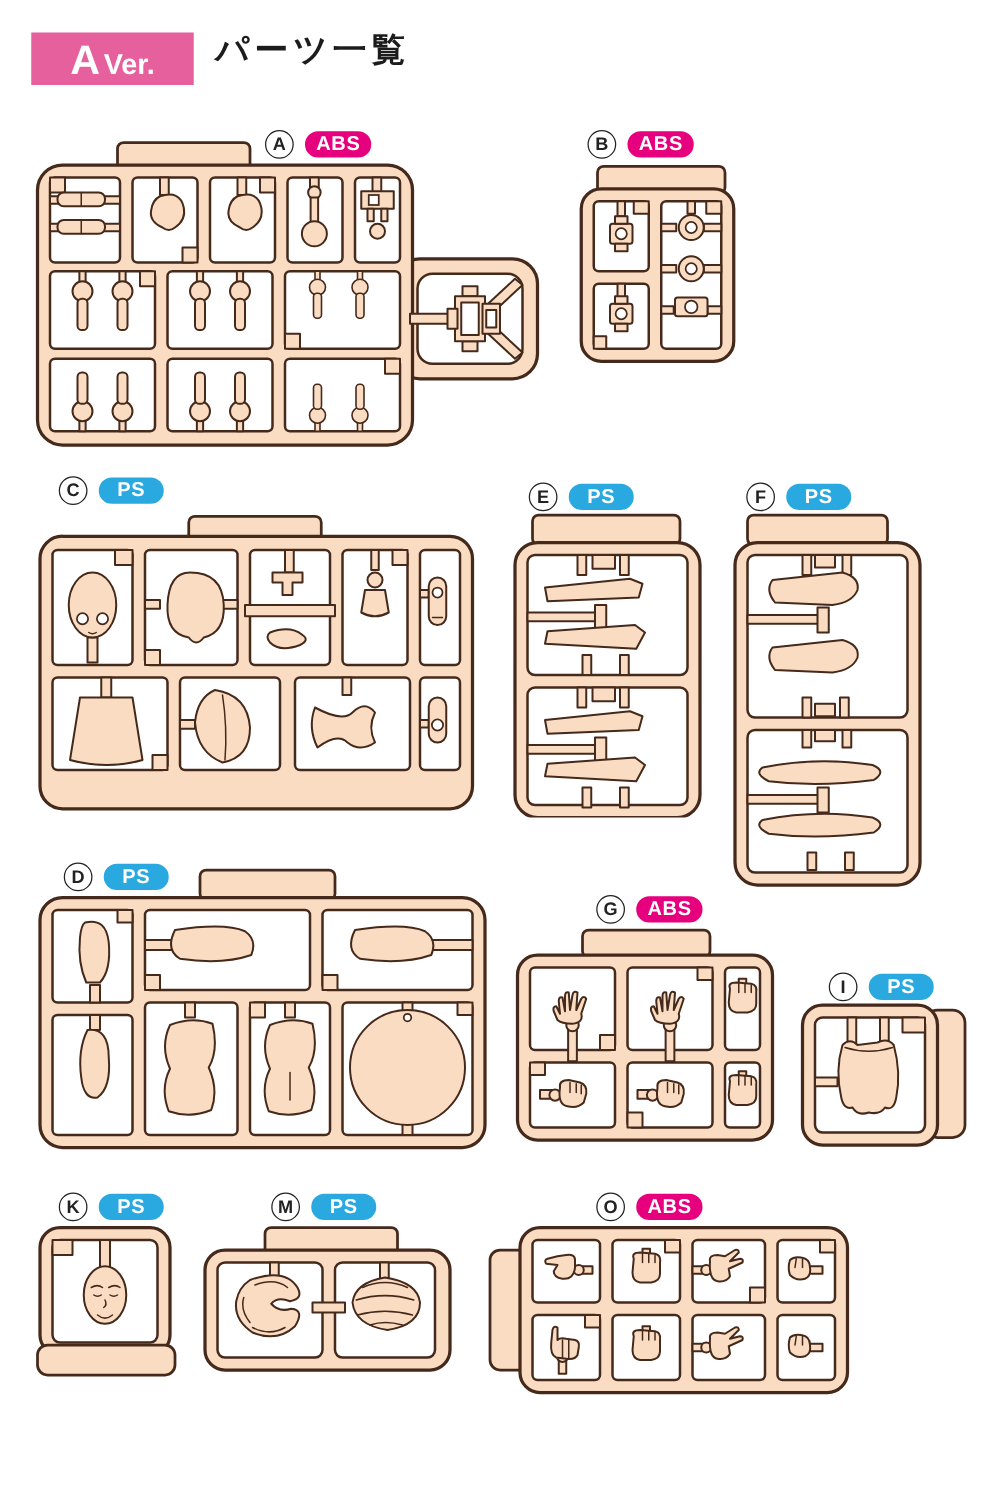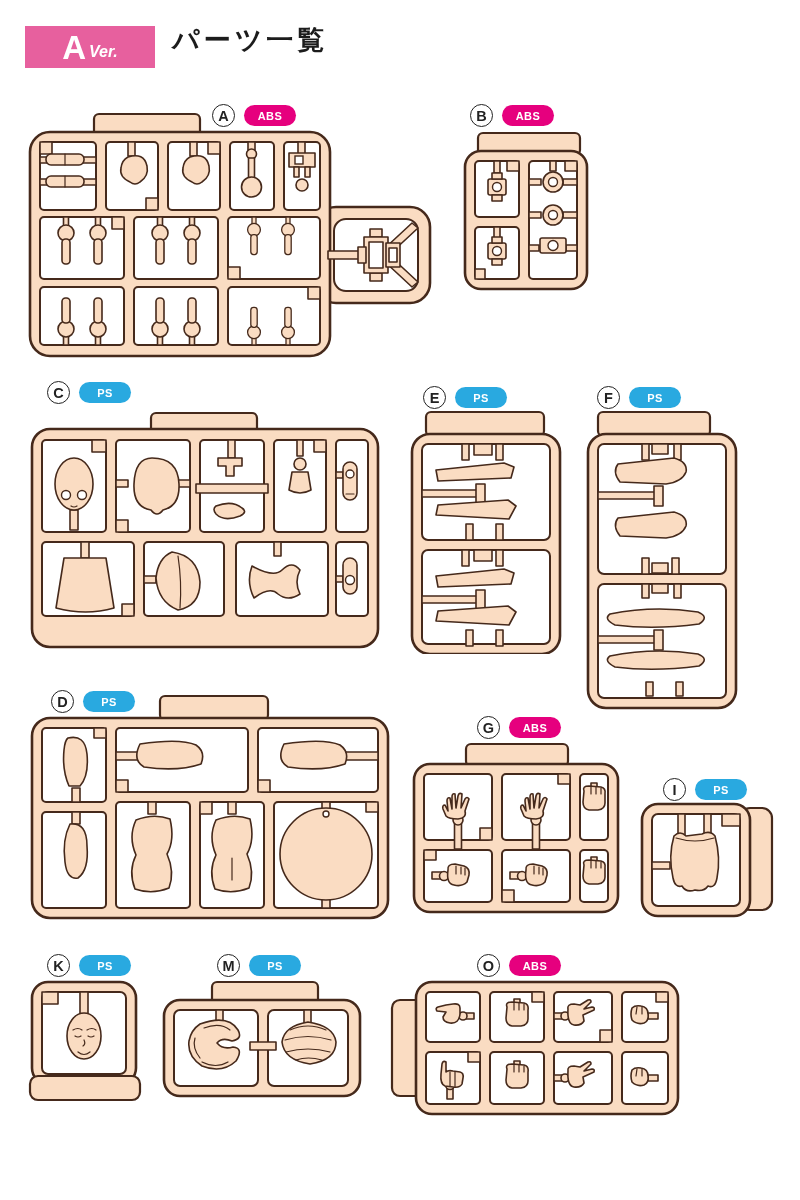--- a/index.html
+++ b/index.html
@@ -2,29 +2,29 @@
 <html style="--peach: #FADCC2; --line: #45291B;"><head>
 <meta charset="utf-8">
 <style>
   :root{ --peach:#FADCC2; --line:#45291B; }
   html,body{margin:0;padding:0;}
   body{width:800px;height:1200px;position:relative;background:#fff;
        font-family:"Liberation Sans",sans-serif;overflow:hidden;}
   .ver-box{position:absolute;left:25px;top:26px;width:130px;height:42px;
            display:flex;align-items:center;justify-content:center;gap:3px;color:#fff;}
   .ver-a{font-size:33px;font-weight:bold;line-height:1;}
-  .ver-t{font-size:16px;font-weight:bold;margin-top:9px;font-style:italic;}
+  .ver-t{font-size:23px;font-weight:bold;margin-top:9px;}
   .title{position:absolute;left:172px;top:22px;font-size:27px;font-weight:bold;
          color:#1c1c1c;letter-spacing:4px;}
   .lbl{position:absolute;display:flex;align-items:center;gap:9px;}
   .circ{width:23px;height:23px;border:1.7px solid #222;border-radius:50%;
         font-size:14.5px;font-weight:bold;color:#222;display:flex;
         align-items:center;justify-content:center;background:#fff;box-sizing:border-box;}
   .badge{height:21px;min-width:34px;padding:0 9px;border-radius:11px;color:#fff;
-         font-weight:bold;font-size:11px;display:flex;align-items:center;
+         font-weight:bold;font-size:16px;display:flex;align-items:center;
          justify-content:center;letter-spacing:.5px;}
   svg.sprue{position:absolute;}
   .fr{fill:var(--peach);stroke:var(--line);stroke-width:2.6;}
   .cell{fill:#fff;stroke:var(--line);stroke-width:2;}
   .pt{fill:var(--peach);stroke:var(--line);stroke-width:2.2;stroke-linejoin:round;}
   .pt2{fill:var(--peach);stroke:var(--line);stroke-width:1.6;stroke-linejoin:round;}
   .hole{fill:#fff;stroke:var(--line);stroke-width:1.4;}
   .ln{fill:none;stroke:var(--line);stroke-width:1.2;stroke-linecap:round;}
 </style>
 </head>

